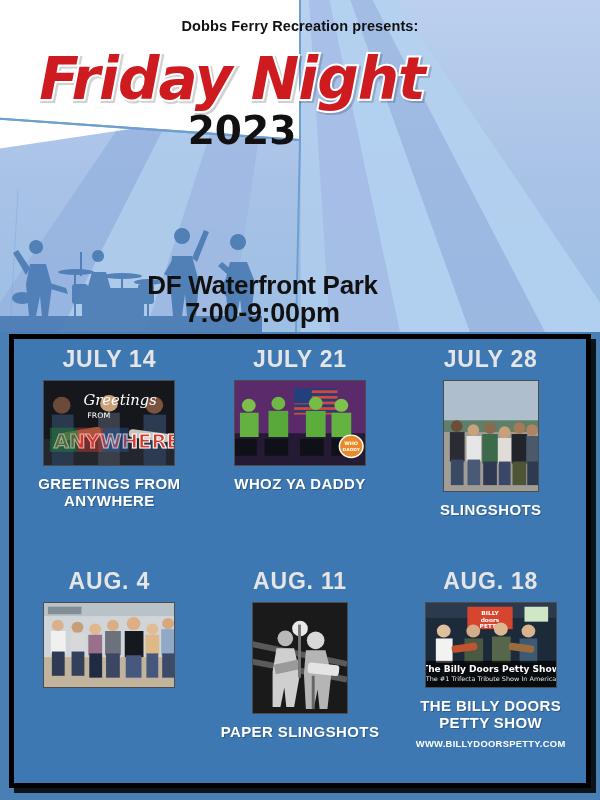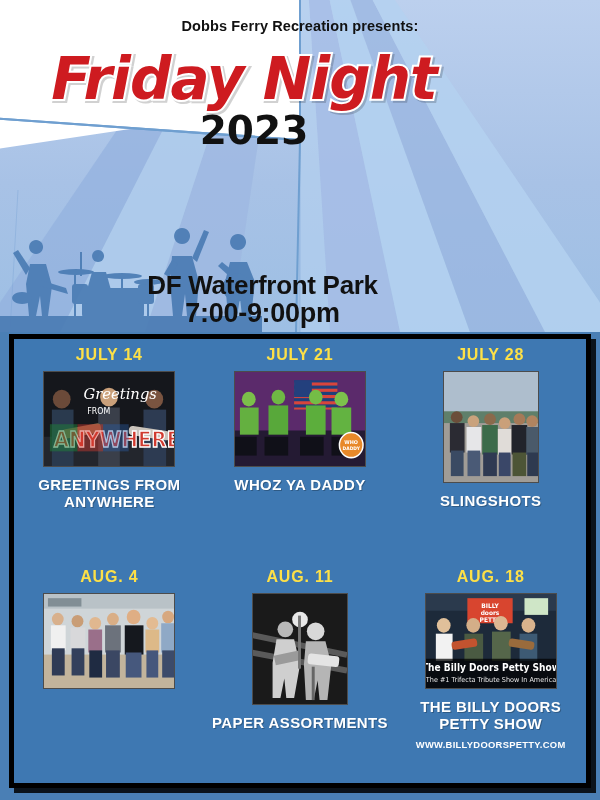--- a/index.html
+++ b/index.html
@@ -27,21 +27,21 @@
 
   
   .stage { position:absolute; left:0; bottom:0; width:330px; height:140px; }
 
   
   .presents {
     position:absolute; top:18px; left:0; width:600px; text-align:center;
     font-size:14.5px; font-weight:bold; color:#111; letter-spacing:.1px;
     z-index:8;
   }
-  .title-wrap { position:absolute; top:52px; left:12px; width:484px; z-index:8; }
+  .title-wrap { position:absolute; top:52px; left:0; width:484px; z-index:8; }
   .title-line {
     font-family:"DejaVu Sans", sans-serif;
     font-weight:bold; font-style:italic;
     color:#ce1b20;
     -webkit-text-stroke:4px #ffffff;
     paint-order:stroke fill;
     font-size:58px; line-height:.96;
     text-align:center;
     letter-spacing:-1px;
     filter:drop-shadow(2px 2px 0 rgba(0,0,0,.18));
@@ -74,25 +74,25 @@
     grid-template-columns:1fr 1fr 1fr;
     grid-template-rows:1fr 1fr;
     width:100%; height:100%;
   }
   .cell {
     display:flex; flex-direction:column; align-items:center;
     padding:7px 4px 2px;
     text-align:center;
   }
   .date {
-    color:#fde047; font-size:16px; font-weight:bold;
+    color:#e5e5e5; font-size:23px; font-weight:bold;
     letter-spacing:.8px; margin-bottom:7px;
   }
   .thumb {
-    width:132px; height:96px; border:1px solid rgba(255,255,255,.25);
+    width:132px; height:86px; border:1px solid rgba(255,255,255,.25);
     overflow:hidden; position:relative; background:#111;
     flex:0 0 auto;
   }
   .thumb.tall { width:96px; height:112px; }
   .thumb svg { display:block; width:100%; height:100%; }
   .band {
     color:#fff; font-size:15px; font-weight:bold; line-height:1.14;
     letter-spacing:.4px; margin-top:9px;
     text-shadow:1px 1px 0 rgba(0,0,0,.25);
   }
@@ -344,21 +344,21 @@
             <path d="M24 46 l18 0 l6 26 l-6 34 l-8 0 l-2 -20 l-4 20 l-8 0 l0 -36 z" fill="#cfcfcf"></path>
             <rect x="22" y="60" width="26" height="10" fill="#9a9a9a" transform="rotate(-12 35 65)"></rect>
 
             <circle cx="64" cy="38" r="9" fill="#d8d8d8"></circle>
             <path d="M54 48 l20 0 l6 24 l-4 36 l-8 0 l-2 -20 l-4 20 l-8 0 l-2 -36 z" fill="#b5b5b5"></path>
             <rect x="56" y="62" width="32" height="11" rx="3" fill="#e4e4e4" transform="rotate(6 72 67)"></rect>
             <rect x="46" y="22" width="3" height="54" fill="#777"></rect>
             <rect x="60" y="74" width="3" height="34" fill="#666"></rect>
           </svg>
         </div>
-        <div class="band">PAPER ASSORTMENTS</div>
+        <div class="band">PAPER SLINGSHOTS</div>
       </div>
 
       <div class="cell">
         <div class="date">AUG. 18</div>
         <div class="thumb">
           <svg viewBox="0 0 132 90" preserveAspectRatio="none">
             <rect width="132" height="90" fill="#1d2a3a"></rect>
             <rect y="0" width="132" height="16" fill="#2b3a4d"></rect>
             <rect x="42" y="4" width="46" height="24" fill="#d8452f"></rect>
             <text x="65" y="13" font-size="6" font-family="DejaVu Sans, sans-serif" fill="#fff" text-anchor="middle" font-weight="bold">BILLY</text>

